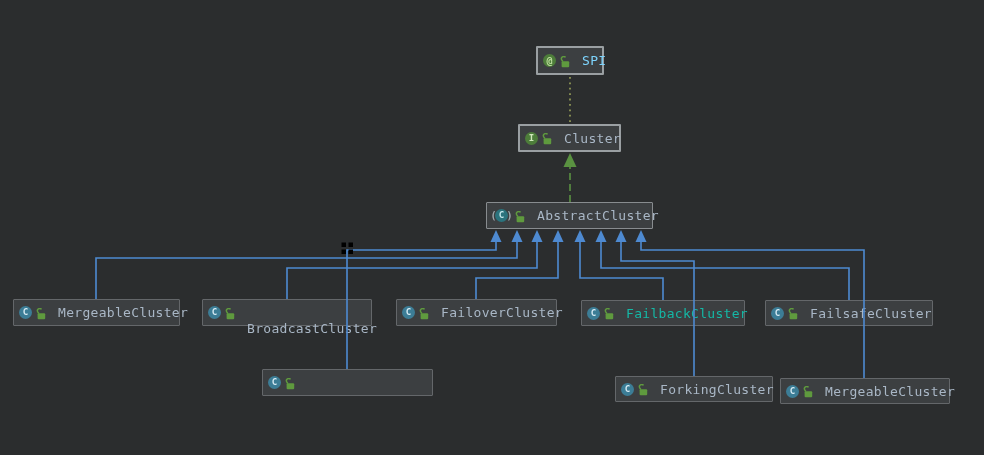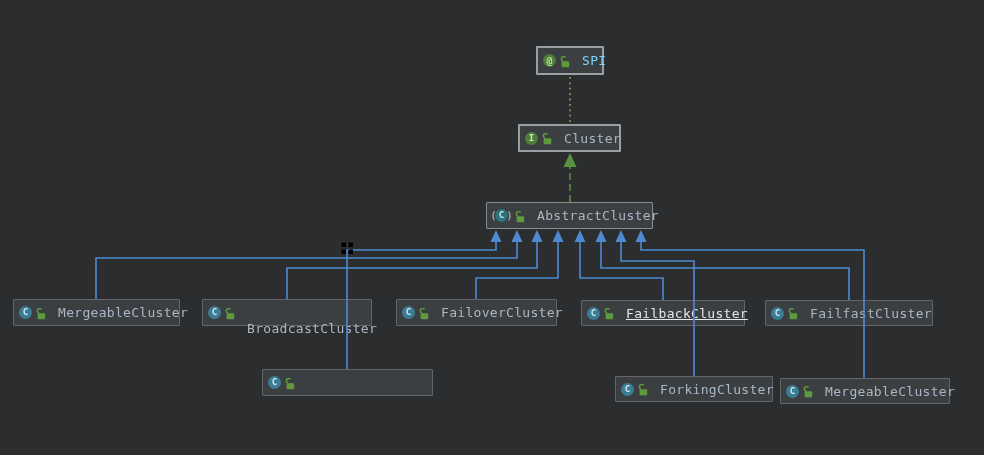--- a/index.html
+++ b/index.html
@@ -125,33 +125,33 @@
       <div class="node kind-class" style="left: 581px; top: 300px; width: 164px; height: 26px; border-color: rgb(100, 103, 106); border-width: 1px; background: rgb(60, 63, 65);">
         <span class="kind-icon">
           <span class="disc" style="background: rgb(60, 125, 150); color: rgb(212, 233, 242);">C</span>
         </span>
         <span class="lock">
           <svg width="11" height="12" viewBox="0 0 11 12">
             <path d="M2.2 5.2 L1.7 3.4 A2.3 2.3 0 0 1 6.1 2.1" fill="none" stroke="#5f9a3e" stroke-width="1.5" transform="rotate(-18 3.5 3.5)"></path>
             <rect x="1.6" y="5.2" width="7.6" height="6" rx="1" fill="#5f9a3e"></rect>
           </svg>
         </span>
-        <span class="label" style="color: #e5e5e5; text-decoration: underline;">FailbackCluster</span>
+        <span class="label" style="color: #14b8a6;">FailbackCluster</span>
       </div>
       <div class="node kind-class" style="left: 765px; top: 300px; width: 168px; height: 26px; border-color: rgb(100, 103, 106); border-width: 1px; background: rgb(60, 63, 65);">
         <span class="kind-icon">
           <span class="disc" style="background: rgb(60, 125, 150); color: rgb(212, 233, 242);">C</span>
         </span>
         <span class="lock">
           <svg width="11" height="12" viewBox="0 0 11 12">
             <path d="M2.2 5.2 L1.7 3.4 A2.3 2.3 0 0 1 6.1 2.1" fill="none" stroke="#5f9a3e" stroke-width="1.5" transform="rotate(-18 3.5 3.5)"></path>
             <rect x="1.6" y="5.2" width="7.6" height="6" rx="1" fill="#5f9a3e"></rect>
           </svg>
         </span>
-        <span class="label" style="color: rgb(169, 183, 198);">FailfastCluster</span>
+        <span class="label" style="color: rgb(169, 183, 198);">FailsafeCluster</span>
       </div>
       <div class="node kind-class" style="left: 262px; top: 369px; width: 171px; height: 27px; border-color: rgb(100, 103, 106); border-width: 1px; background: rgb(60, 63, 65);">
         <span class="kind-icon">
           <span class="disc" style="background: rgb(60, 125, 150); color: rgb(212, 233, 242);">C</span>
         </span>
         <span class="lock">
           <svg width="11" height="12" viewBox="0 0 11 12">
             <path d="M2.2 5.2 L1.7 3.4 A2.3 2.3 0 0 1 6.1 2.1" fill="none" stroke="#5f9a3e" stroke-width="1.5" transform="rotate(-18 3.5 3.5)"></path>
             <rect x="1.6" y="5.2" width="7.6" height="6" rx="1" fill="#5f9a3e"></rect>
           </svg>

